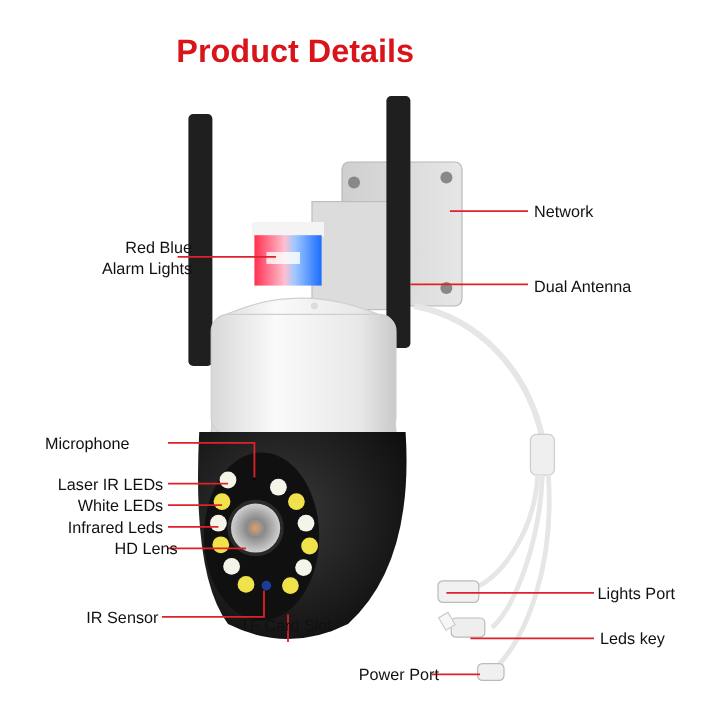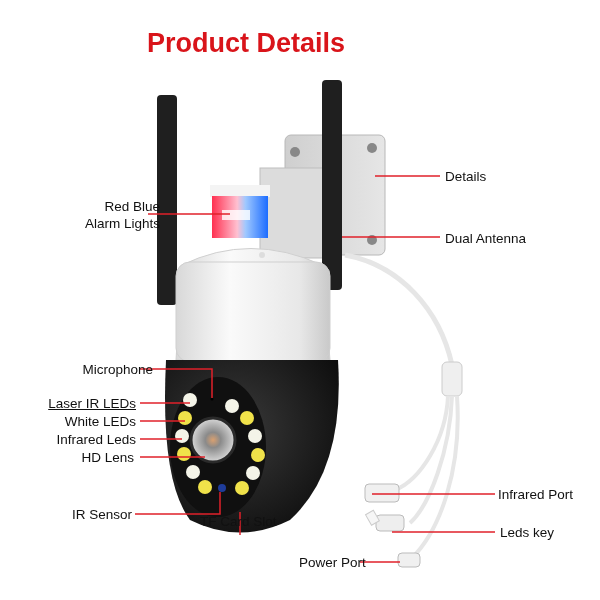--- a/index.html
+++ b/index.html
@@ -110,26 +110,26 @@
     <line x1="372" y1="494" x2="495" y2="494"></line>
     <line x1="392" y1="532" x2="495" y2="532"></line>
     <line x1="360" y1="562" x2="400" y2="562"></line>
   </g>
 </svg>
 
 <div class="label right" style="right:440px; top:198px;margin-left:38px;">
   <div>Red Blue</div>
   <div>Alarm Lights</div>
 </div>
-<div class="label right" style="right:447px; top:361px;">Microphone</div>
-<div class="label right" style="right:464px; top:395px;text-decoration:underline;">Laser IR LEDs</div>
+<div class="label right" style="right:492px; top:361px;">Microphone</div>
+<div class="label right" style="right:464px; top:395px;">Laser IR LEDs</div>
 <div class="label right" style="right:464px; top:413px;text-align:center;">White LEDs</div>
 <div class="label right" style="right:464px; top:431px;">Infrared Leds</div>
-<div class="label right" style="right:466px; top:449px;">HD Lens</div>
+<div class="label right" style="right:452px; top:449px;">HD Lens</div>
 <div class="label right" style="right:468px; top:506px;margin-left:42px;">IR Sensor</div>
 
-<div class="label" style="left:445px; top:168px;">Details</div>
+<div class="label" style="left:445px; top:168px;">Network</div>
 <div class="label" style="left:445px; top:230px;">Dual Antenna</div>
-<div class="label" style="left:498px; top:486px;">Infrared Port</div>
+<div class="label" style="left:498px; top:486px;">Lights Port</div>
 <div class="label" style="left:500px; top:524px;">Leds key</div>
 
 <div class="label" style="left:200px; top:513px;">TF Card Slot</div>
 <div class="label" style="left:289px; top:554px;margin-left:10px;">Power Port</div>
 
 </body></html>

